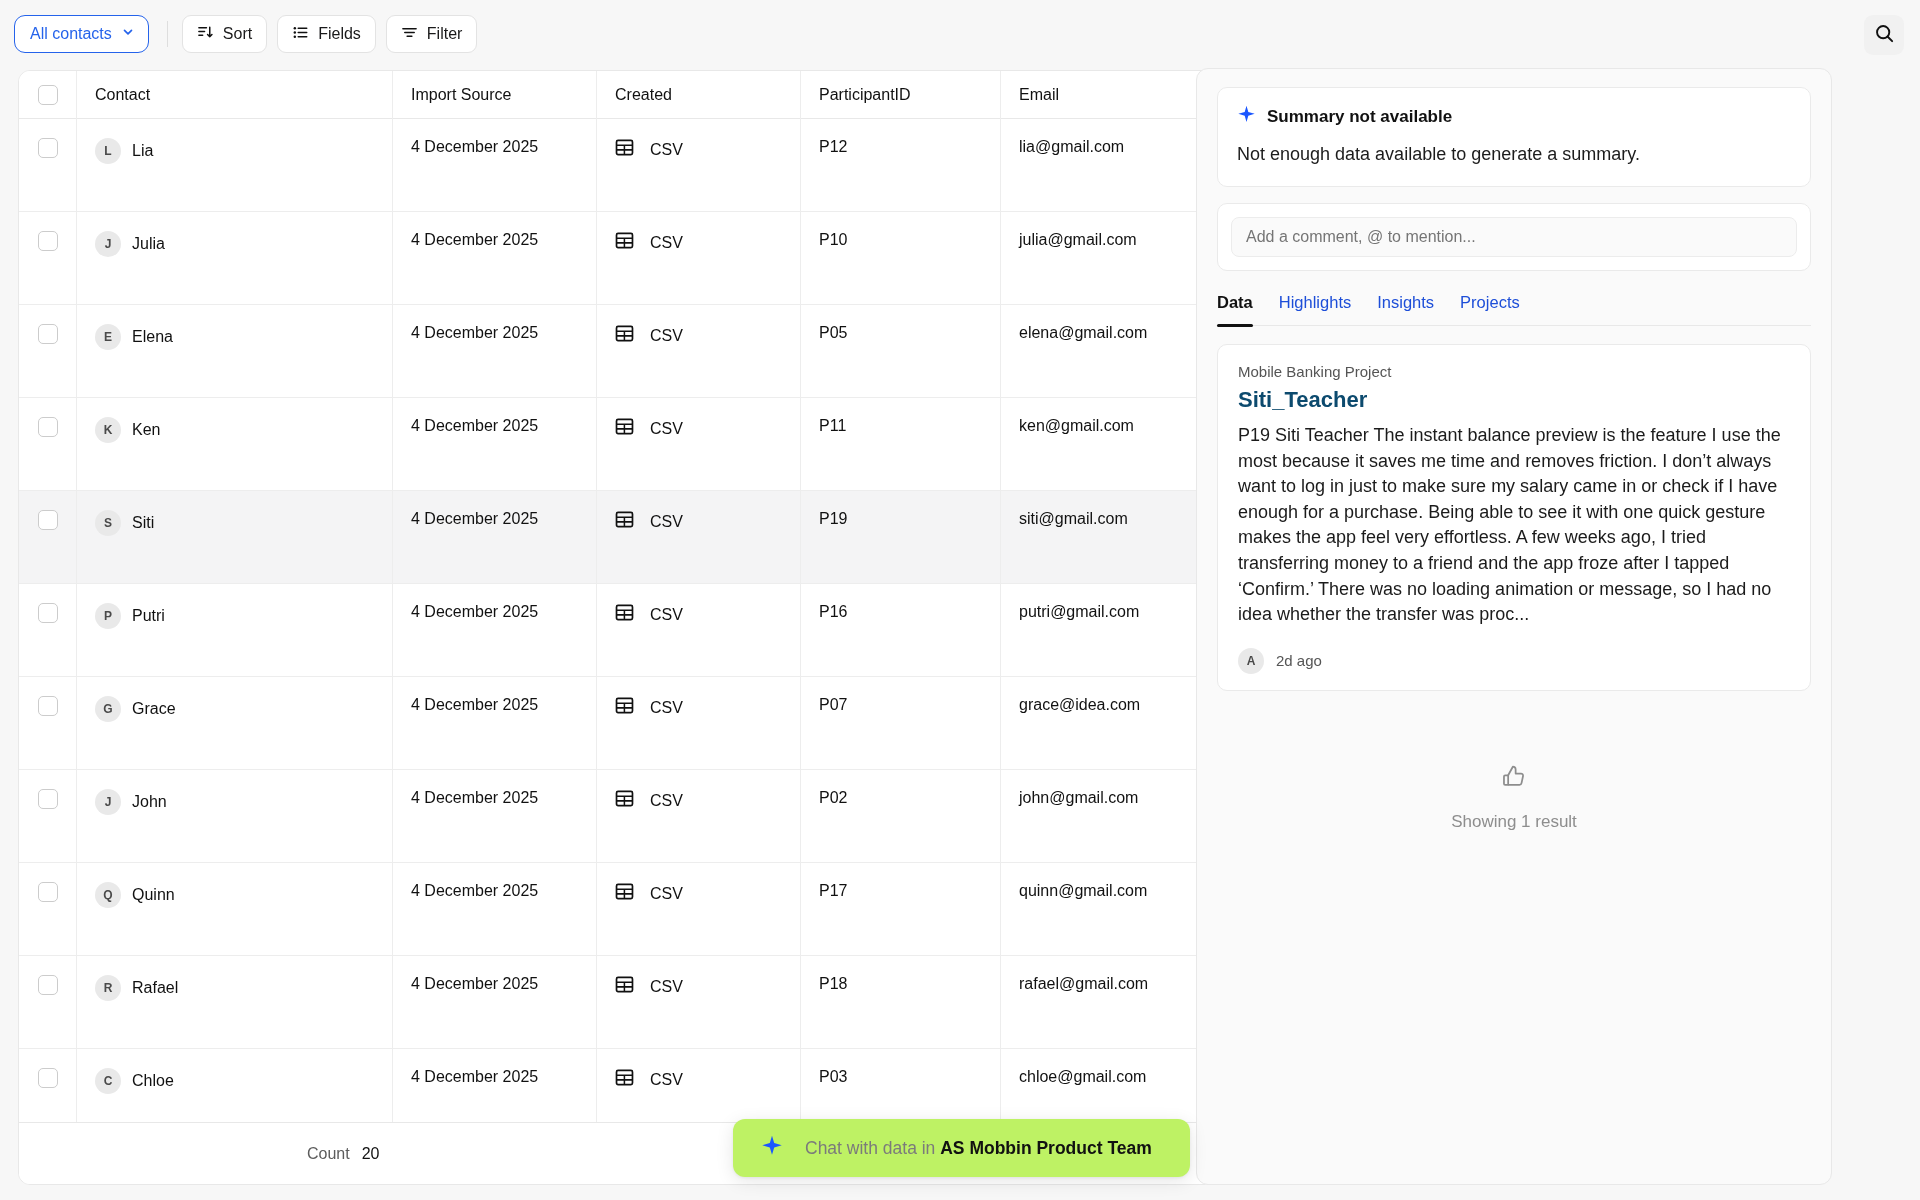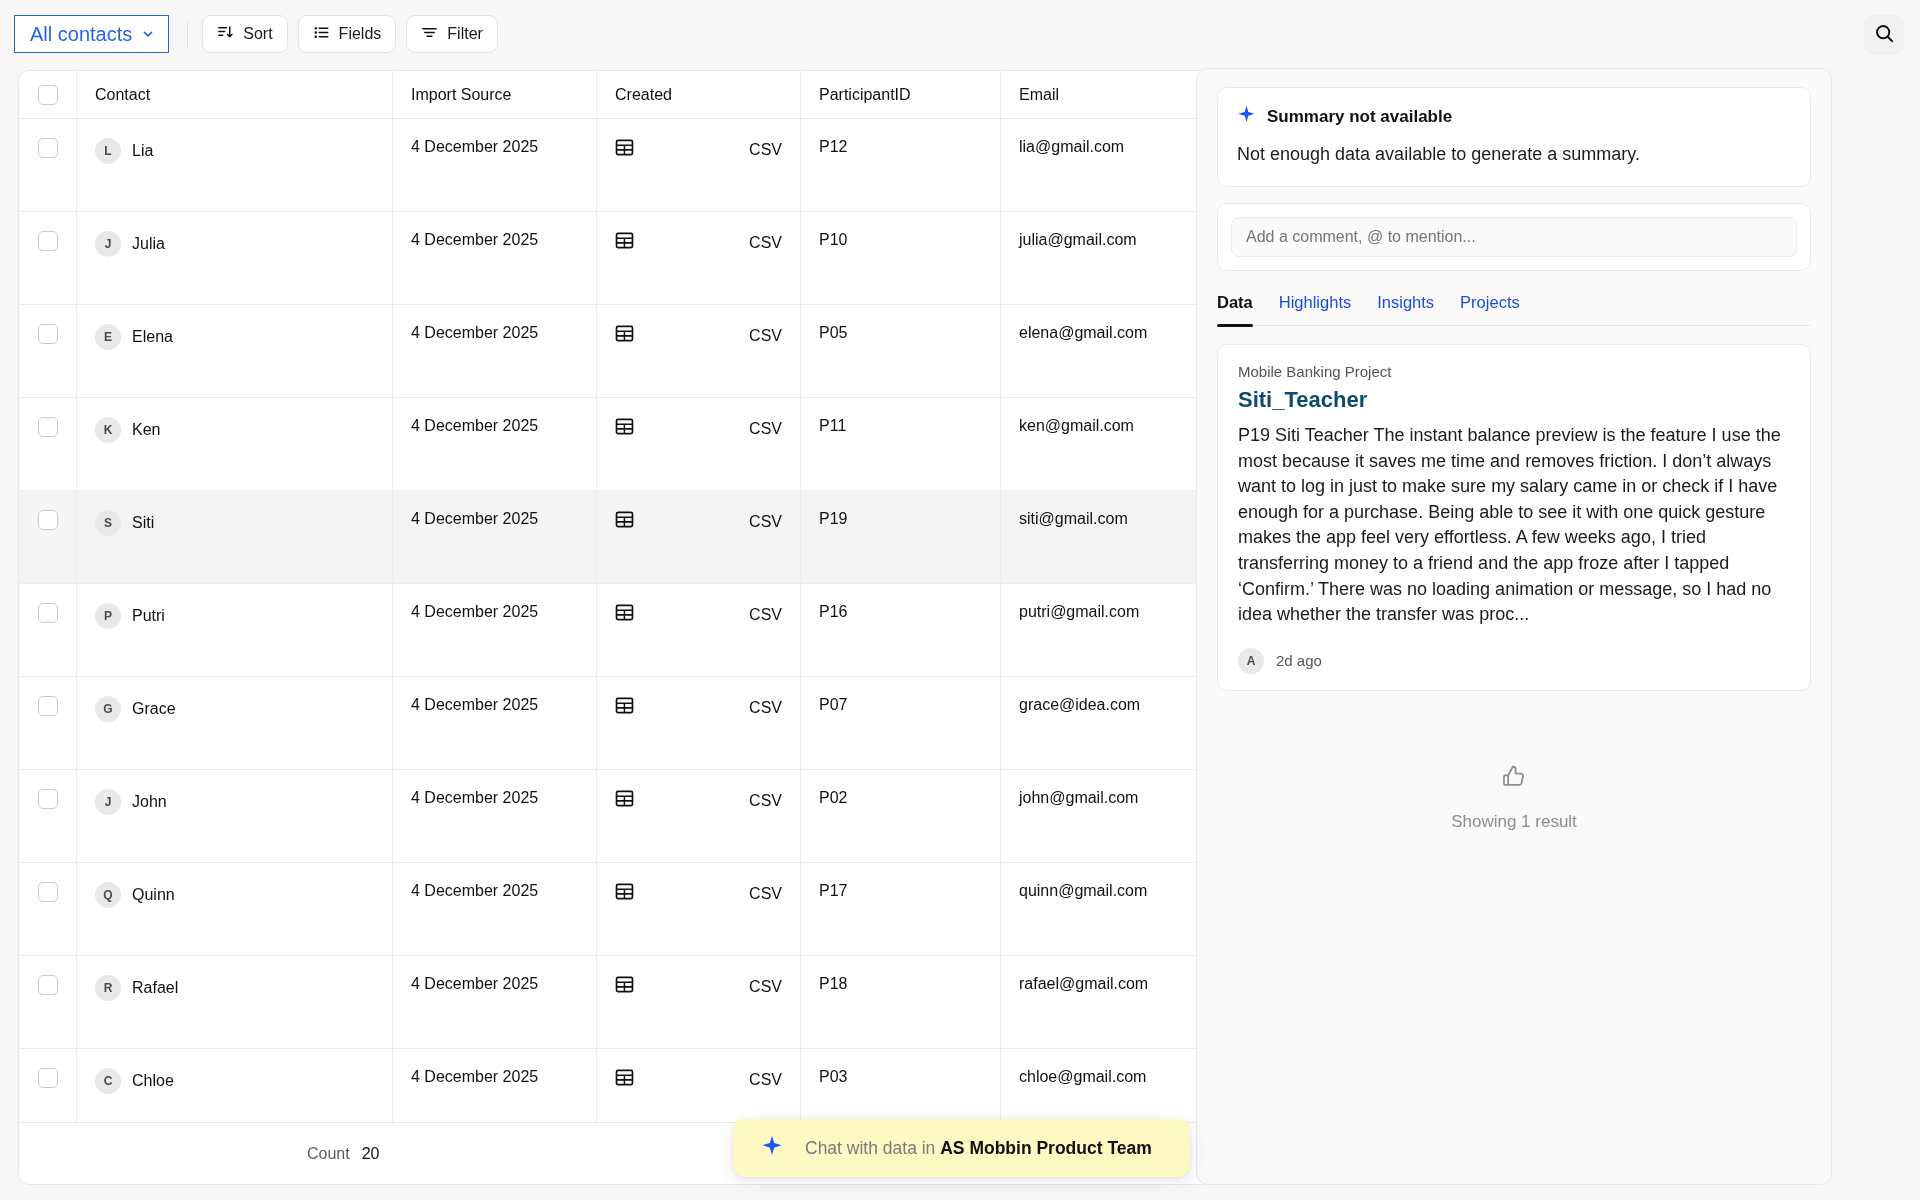--- a/index.html
+++ b/index.html
@@ -13,23 +13,23 @@
 
   
   #toolbar {
     position: absolute; top: 0; left: 0; width: 1920px; height: 68px;
     background: #f7f7f7;
     display: flex; align-items: center;
   }
   .view-pill {
     margin-left: 14px;
     height: 38px; padding: 0 13px 0 15px;
-    border: 1.5px solid #2563eb; border-radius: 0;
+    border: 1.5px solid #2563eb; border-radius: 11px;
     background: #fff; color: #2563eb;
-    font-size: 20px; font-weight: 500;
+    font-size: 16px; font-weight: 500;
     display: flex; align-items: center; gap: 9px;
     cursor: pointer;
   }
   .tb-sep { width: 1px; height: 26px; background: #dedede; margin: 0 14px 0 18px; }
   .tb-btn {
     height: 38px; padding: 0 14px;
     border: 1px solid #e3e3e3; border-radius: 9px;
     background: #fff; color: #19191a;
     font-size: 16px; font-weight: 400;
     display: flex; align-items: center; gap: 9px;
@@ -95,21 +95,21 @@
   }
   .avatar-sm {
     width: 26px; height: 26px; border-radius: 50%;
     background: #e9e9e9; color: #4a4a4a;
     font-size: 12px; font-weight: 600;
     display: inline-flex; align-items: center; justify-content: center;
     margin-right: 11px; flex: 0 0 auto;
   }
   .name-wrap { display: flex; align-items: center; }
   .name-txt { font-weight: 500; font-size: 16px; }
-  .src-wrap { display: flex; align-items: center; gap: 24px; justify-content: space-between; }
+  .src-wrap { display: flex; align-items: center; gap: 16px; }
   .seg-txt { line-height: 1.35; word-break: break-word; }
 
   #tfoot {
     position: absolute; left: 0; bottom: 0;
     width: 1232px; height: 62px;
     background: #fff;
     border-top: 1px solid #e8e8e8;
     display: flex; align-items: center;
   }
   #tfoot .count-lbl {
@@ -190,21 +190,21 @@
   .rc-time { font-size: 15px; color: #555; }
   .empty-state {
     margin-top: 72px; text-align: center; color: #8d8d8d;
   }
   .empty-state .es-lbl { margin-top: 17px; font-size: 17px; }
 
   
   #chat-pill {
     position: absolute; left: 733px; top: 1119px;
     width: 457px; height: 58px;
-    background: #fef9c3; border-radius: 12px;
+    background: #bef264; border-radius: 12px;
     box-shadow: 0 4px 18px rgba(0,0,0,0.10), 0 1px 3px rgba(0,0,0,0.06);
     display: flex; align-items: center; padding-left: 28px;
     cursor: pointer;
   }
   #chat-pill .cp-text { margin-left: 22px; font-size: 17.5px; color: #7b7b7b; }
   #chat-pill .cp-text b { color: #111; font-weight: 700; }
 </style>
 </head>
 <body>
 

